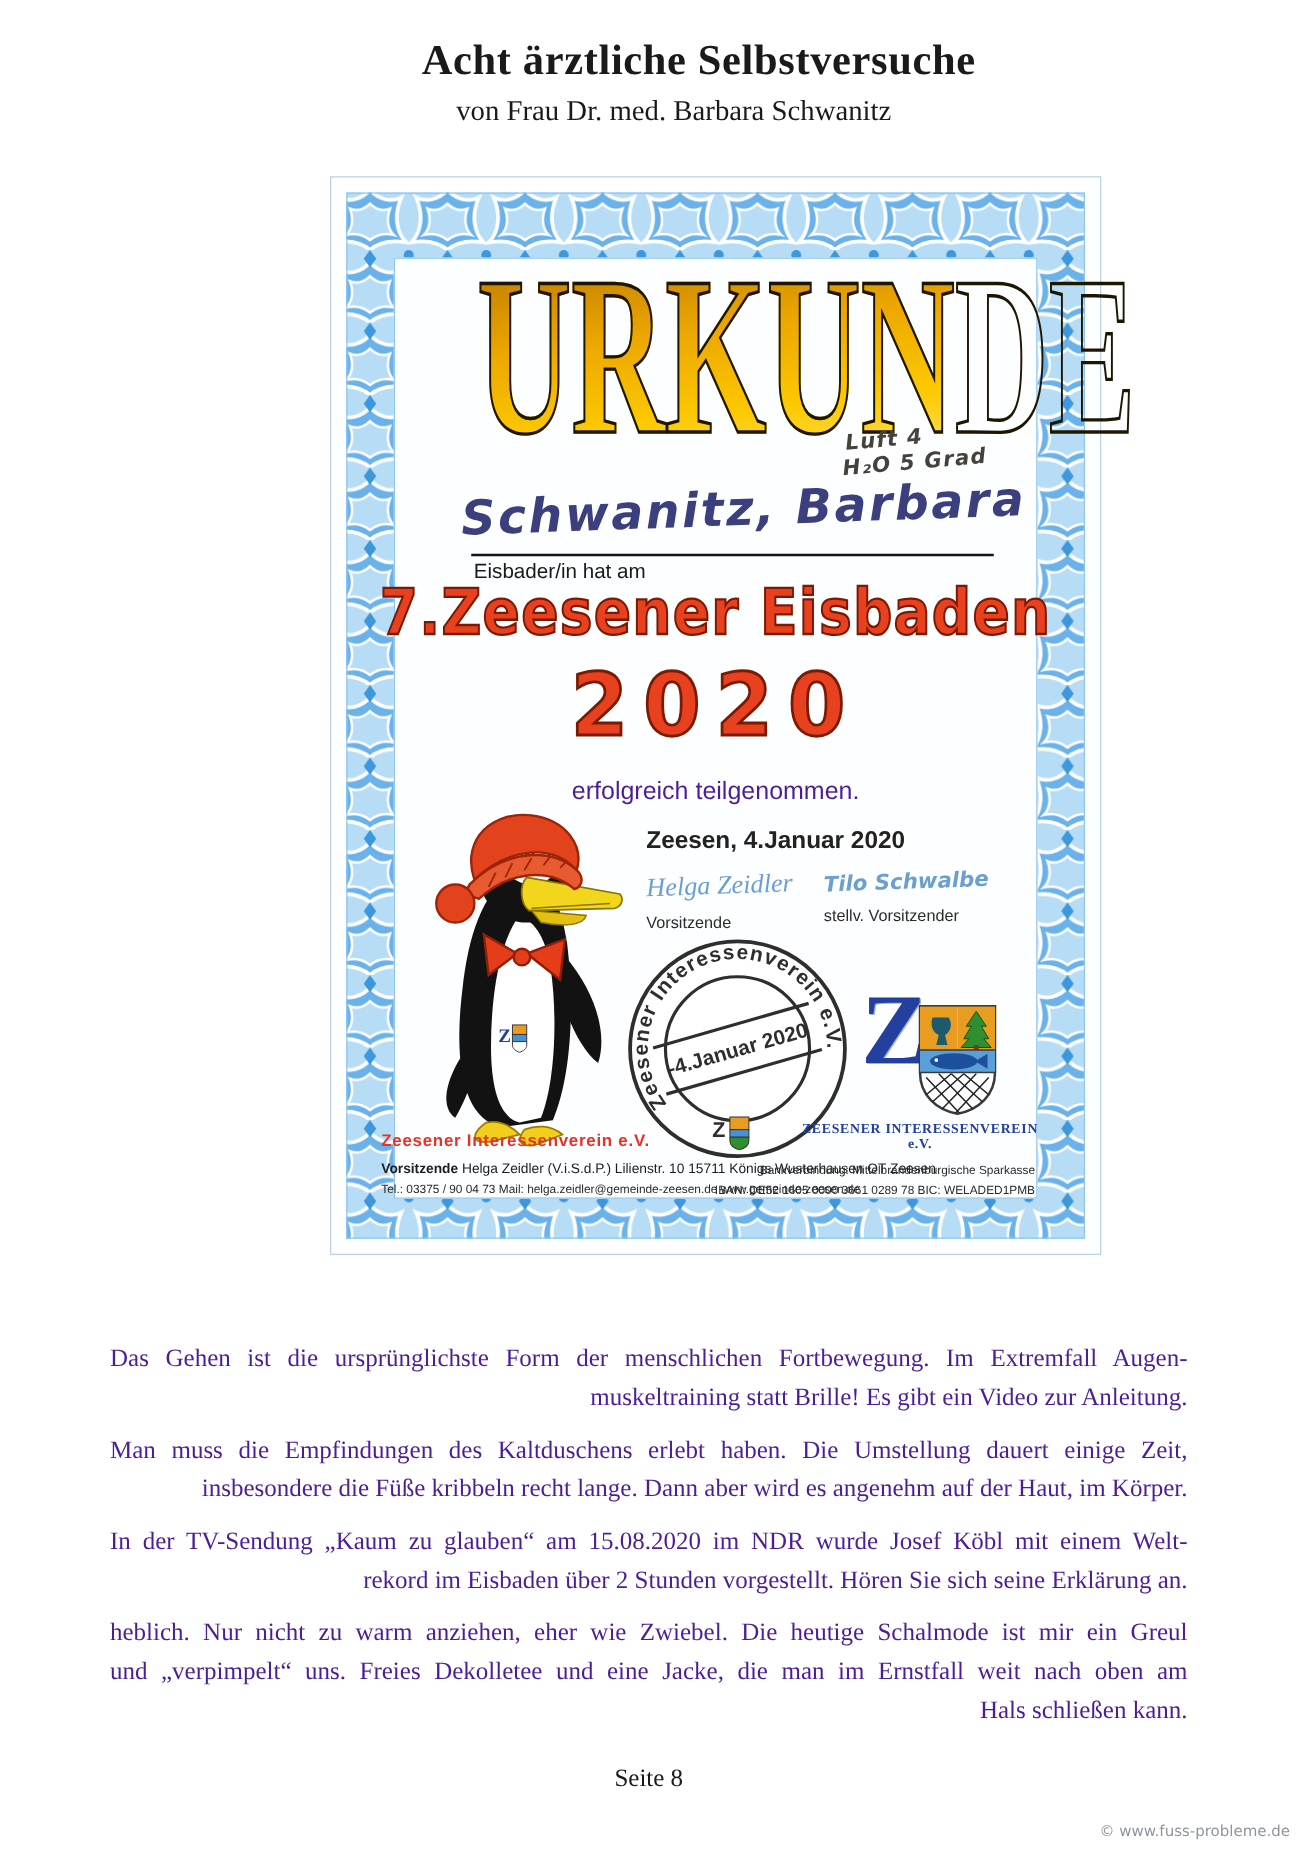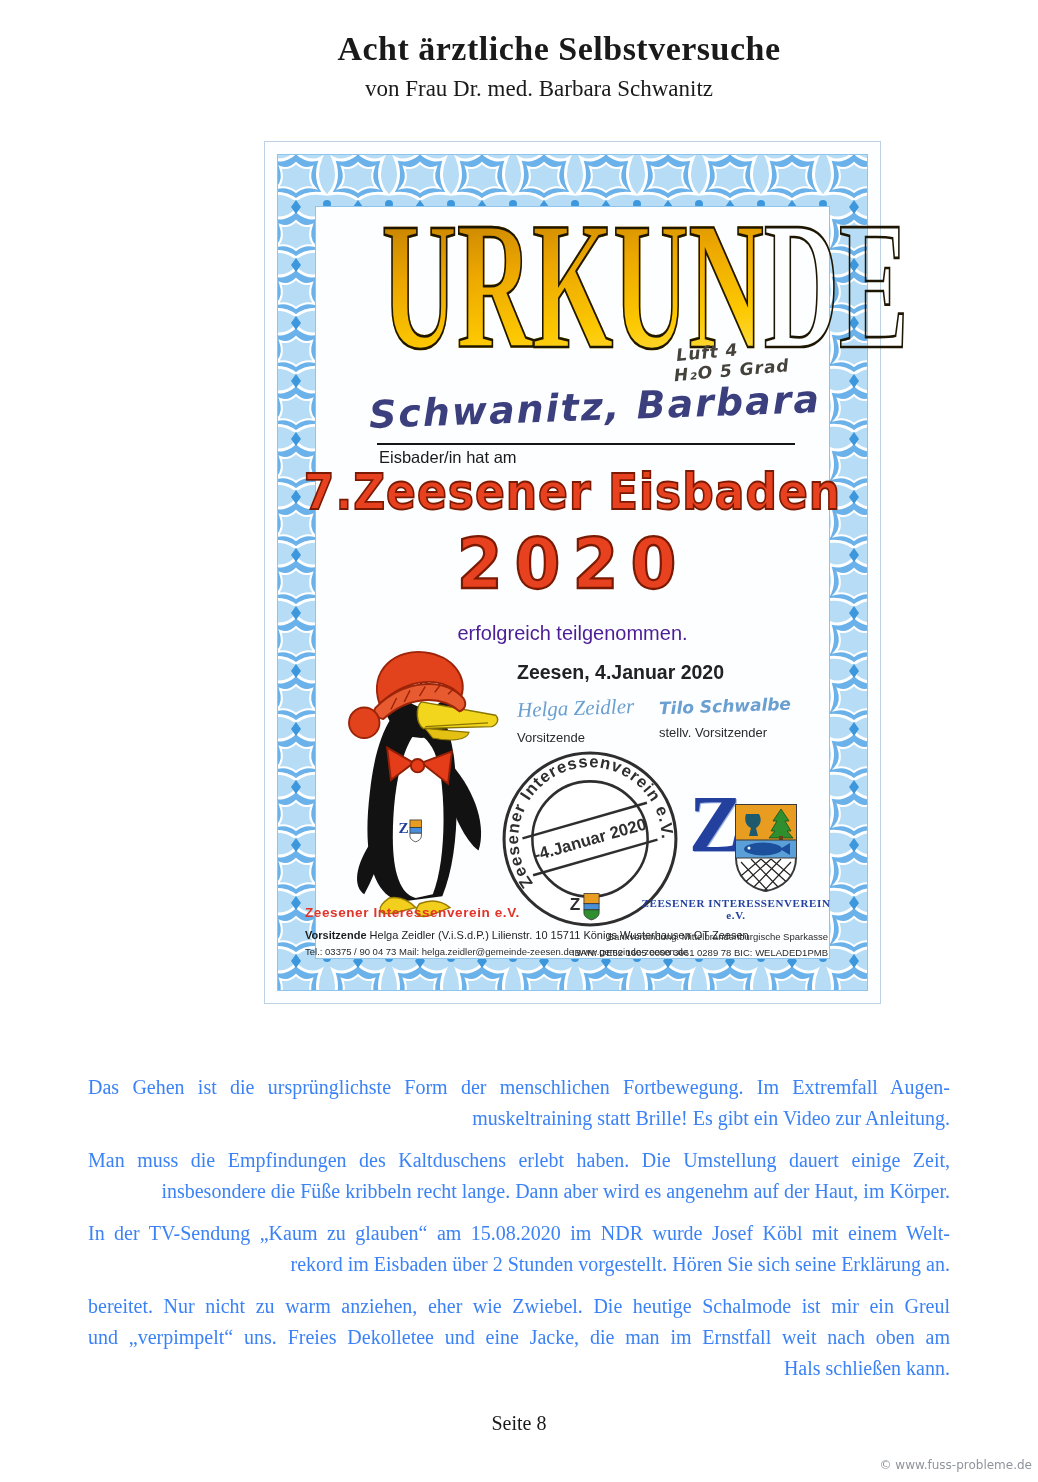--- a/index.html
+++ b/index.html
@@ -75,21 +75,21 @@
   .cf-addr{position:absolute;left:40px;top:787px;font-family:"Liberation Sans",sans-serif;
     font-size:11px;color:#1d1d1d;}
   .cf-addr b{font-weight:700;}
   .cf-contact{position:absolute;left:40px;top:804px;font-family:Liberation Sans, sans-serif;
     font-size:9.5px;color:#2a2a2a;text-align:right;}
   .cf-bank{position:absolute;right:52px;top:787px;text-align:right;
     font-family:"Liberation Sans",sans-serif;font-size:9.5px;color:#2a2a2a;line-height:16px;}
 
   
   .body-text{position:absolute;left:88px;top:1072px;width:862px;
-    font-size:20px;line-height:31px;color:#3b82f6;}
+    font-size:20px;line-height:31px;color:#4c1d95;}
   .para{margin-bottom:11px;}
   .pline{text-align:right;}
   .pline.just{text-align:justify;text-align-last:justify;}
 
   .page-number{position:absolute;top:1412px;left:0;width:100%;text-align:center;font-size:20px;}
   .watermark{position:absolute;right:6px;top:1458px;font-family:"DejaVu Sans",sans-serif;
     font-size:12px;color:#8e959b;text-align:right;}
 </style>
 </head>
 <body>
@@ -237,21 +237,21 @@
       </div>
       <div class="para">
         <div class="pline just">Man muss die Empfindungen des Kaltduschens erlebt haben. Die Umstellung dauert einige Zeit,</div>
         <div class="pline">insbesondere die Füße kribbeln recht lange. Dann aber wird es angenehm auf der Haut, im Körper.</div>
       </div>
       <div class="para">
         <div class="pline just">In der TV-Sendung „Kaum zu glauben“ am 15.08.2020 im NDR wurde Josef Köbl mit einem Welt-</div>
         <div class="pline">rekord im Eisbaden über 2 Stunden vorgestellt. Hören Sie sich seine Erklärung an.</div>
       </div>
       <div class="para">
-        <div class="pline just">bereitet. Nur nicht zu warm anziehen, eher wie Zwiebel. Die heutige Schalmode ist mir ein Greul</div>
+        <div class="pline just">heblich. Nur nicht zu warm anziehen, eher wie Zwiebel. Die heutige Schalmode ist mir ein Greul</div>
         <div class="pline just">und „verpimpelt“ uns. Freies Dekolletee und eine Jacke, die man im Ernstfall weit nach oben am</div>
         <div class="pline">Hals schließen kann.</div>
       </div>
     </div>
 
   <div class="page-number">Seite 8</div>
   <div class="watermark">© www.fuss-probleme.de</div>
 </div>
 
 </body></html>

